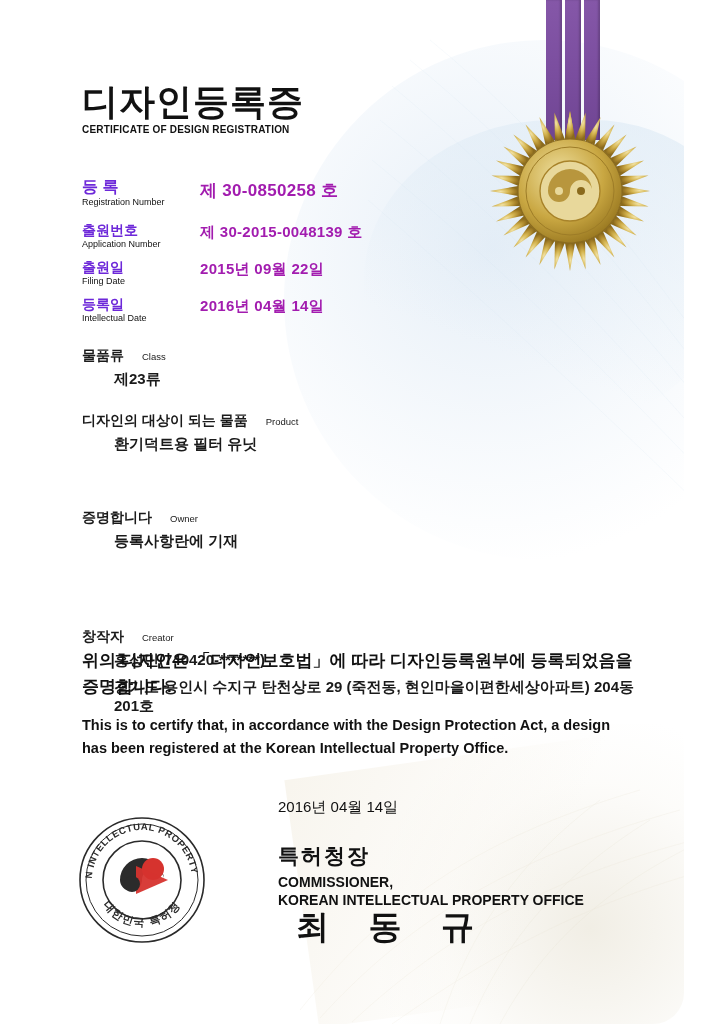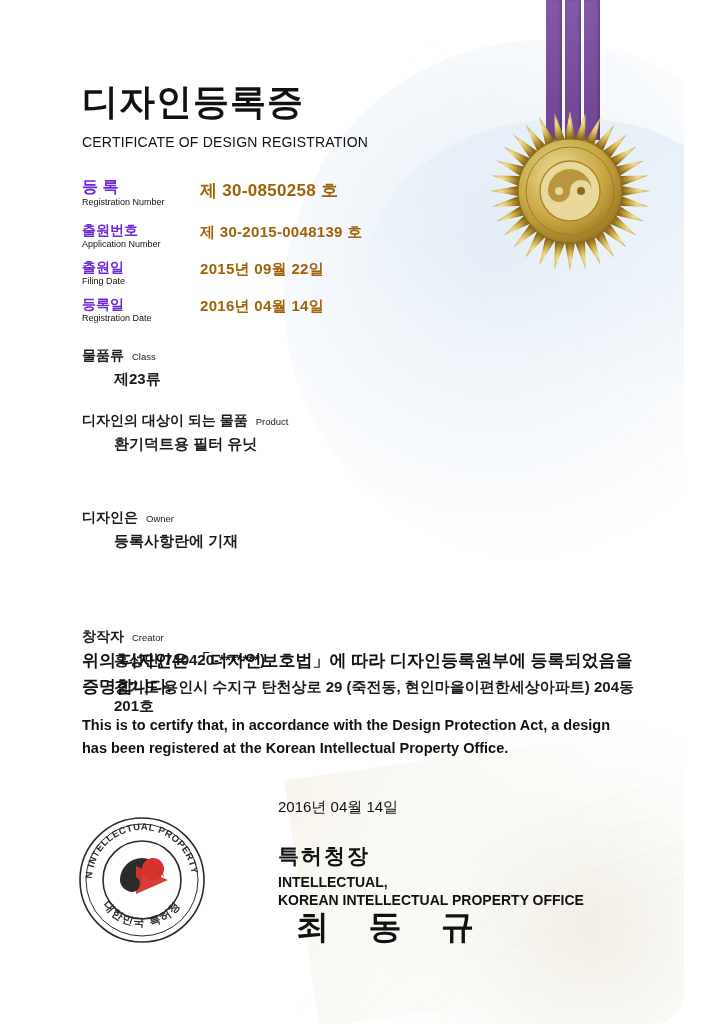--- a/index.html
+++ b/index.html
@@ -96,24 +96,25 @@
     top: 82px;
   }
   .title-ko {
     font-size: 36px;
     font-weight: bold;
     letter-spacing: 1px;
     color: #111;
     line-height: 1.1;
   }
   .title-en {
-    margin-top: 12px;
-    font-size: 14px;
+    margin-top: 2px;
+    font-size: 10px;
     letter-spacing: 0.2px;
     color: #111;
+    font-weight: bold;
   }
   
   .fields {
     position: absolute;
     left: 82px;
     top: 178px;
     width: 560px;
   }
   .row {
     display: flex;
@@ -135,38 +136,38 @@
   }
   .label .en {
     font-size: 9px;
     color: #111;
     line-height: 1.2;
     margin-top: 1px;
   }
   .value {
     font-size: 15px;
     font-weight: bold;
-    color: #a16207;
+    color: #a21caf;
     padding-top: 1px;
     letter-spacing: 0.3px;
   }
   .value.lg {
     font-size: 17px;
   }
   .value .sub {
     display: block;
     font-size: 8.5px;
     font-weight: normal;
     letter-spacing: 0;
     margin-top: 1px;
   }
   .inline-label {
     display: flex;
     align-items: baseline;
-    gap: 8px;
+    gap: 18px;
   }
   .inline-label .ko {
     font-size: 14px;
     font-weight: bold;
   }
   .inline-label .en {
     font-size: 9.5px;
     margin-top: 11px;
   }
   .stack-value {
@@ -374,21 +375,21 @@
       <div class="label">
         <div class="ko">출원일</div>
         <div class="en">Filing Date</div>
       </div>
       <div class="value">2015년  09월  22일</div>
     </div>
 
     <div class="row">
       <div class="label">
         <div class="ko">등록일</div>
-        <div class="en">Registration Date</div>
+        <div class="en">Intellectual Date</div>
       </div>
       <div class="value">2016년  04월  14일</div>
     </div>
 
 
     <div class="block">
       <div class="inline-label">
         <span class="ko">물품류</span>
         <span class="en">Class</span>
       </div>
@@ -398,21 +399,21 @@
     <div class="block">
       <div class="inline-label">
         <span class="ko">디자인의 대상이 되는 물품</span>
         <span class="en">Product</span>
       </div>
       <div class="stack-value">환기덕트용 필터 유닛</div>
     </div>
 
     <div class="block" style="margin-top:48px;">
       <div class="inline-label">
-        <span class="ko">디자인은</span>
+        <span class="ko">증명합니다</span>
         <span class="en">Owner</span>
       </div>
       <div class="stack-value">등록사항란에 기재</div>
     </div>
 
     <div class="block" style="margin-top:70px;">
       <div class="inline-label">
         <span class="ko">창작자</span>
         <span class="en">Creator</span>
       </div>
@@ -426,21 +427,21 @@
     <div class="ko">위의 디자인은 「디자인보호법」에 따라 디자인등록원부에 등록되었음을</div>
     <div class="ko">증명합니다.</div>
     <div class="en">This is to certify that, in accordance with the Design Protection Act, a design</div>
     <div class="en" style="margin-top:2px;">has been registered at the Korean Intellectual Property Office.</div>
   </div>
 
   <div class="sig-date">2016년 04월 14일</div>
 
   <div class="sig-block">
     <div class="sig-title-ko">특허청장</div>
-    <div class="sig-title-en">INTELLECTUAL,</div>
+    <div class="sig-title-en">COMMISSIONER,</div>
     <div class="sig-title-en" style="margin-top:0;">KOREAN INTELLECTUAL PROPERTY OFFICE</div>
   </div>
 
   <div class="sig-name">최 동 규</div>
 
   <svg class="kipo-emblem" viewBox="0 0 132 132">
     <defs>
       <path id="arcTop" d="M 16,66 A 50,50 0 0 1 116,66"></path>
       <path id="arcBottom" d="M 20,66 A 46,46 0 0 0 112,66"></path>
     </defs>

